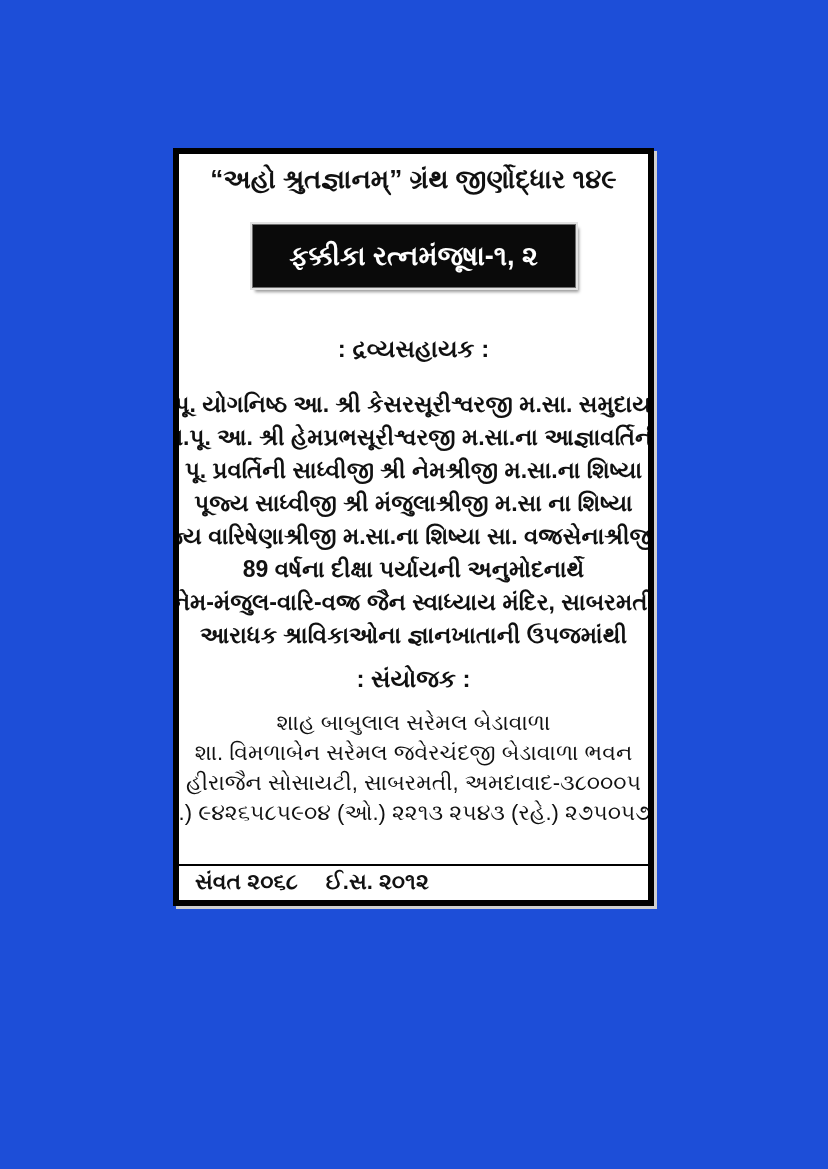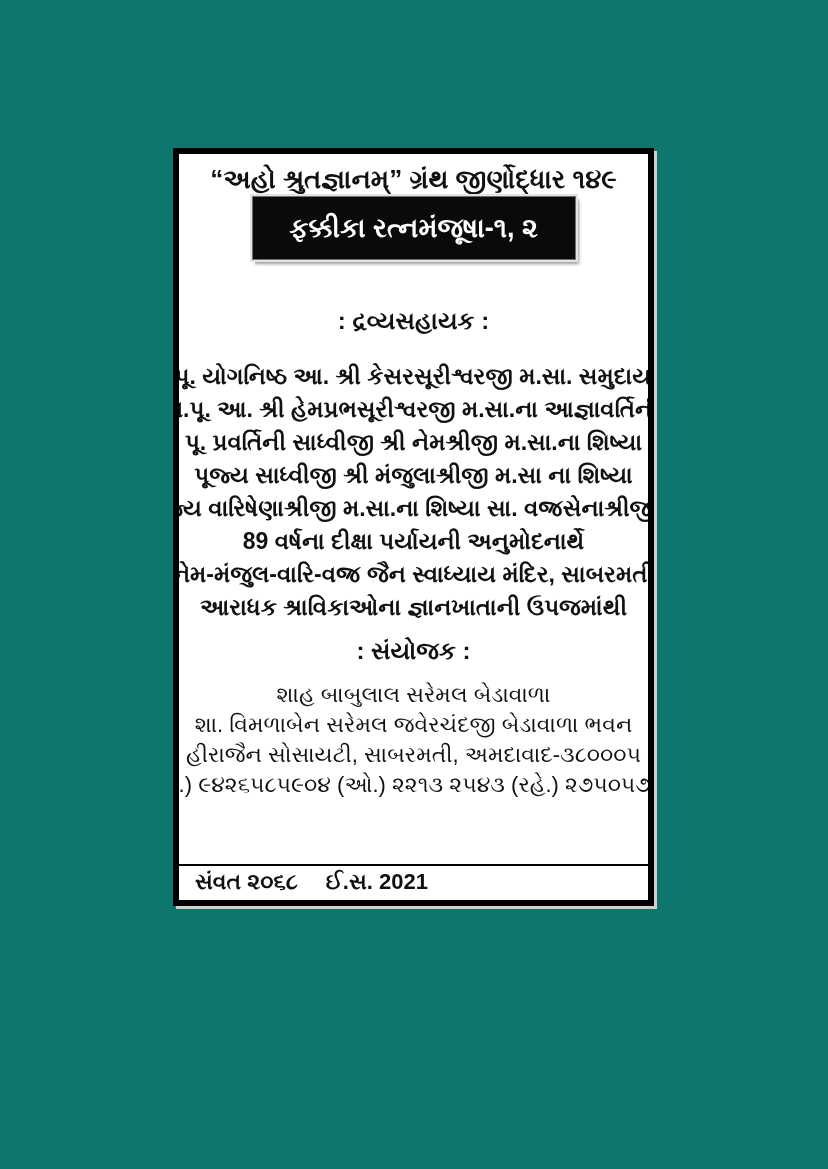--- a/index.html
+++ b/index.html
@@ -5,21 +5,21 @@
   html, body {
     margin: 0;
     padding: 0;
     background: #ffffff;
     font-family: "Liberation Sans", "DejaVu Sans", sans-serif;
   }
   .page {
     position: relative;
     width: 828px;
     height: 1169px;
-    background: #0f766e;
+    background: #1d4ed8;
     overflow: hidden;
   }
   .frame {
     position: absolute;
     left: 173px;
     top: 148px;
     width: 481px;
     height: 758px;
     border: 6px solid #000000;
     box-sizing: border-box;
@@ -33,20 +33,21 @@
   .header-title {
     margin-top: 8px;
     font-size: 26px;
     line-height: 34px;
     font-weight: 700;
     color: #111111;
     text-align: center;
     white-space: nowrap;
   }
   .book-title-box {
+    margin-top: 28px;
     width: 322px;
     height: 62px;
     background: #0a0a0a;
     border: 1px solid #6e6e6e;
     box-shadow: 0 0 0 2px #e3e3e3, 3px 4px 3px #9a9a9a;
     display: flex;
     align-items: center;
     justify-content: center;
   }
   .book-title {
@@ -133,17 +134,17 @@
 
     <div class="organizer-lines">
       <div class="text-line">શાહ બાબુલાલ સરેમલ બેડાવાળા</div>
       <div class="text-line">શા. વિમળાબેન સરેમલ જવેરચંદજી બેડાવાળા ભવન</div>
       <div class="text-line">હીરાજૈન સોસાયટી, સાબરમતી, અમદાવાદ-૩૮૦૦૦૫</div>
       <div class="text-line">(મો.) ૯૪૨૬૫૮૫૯૦૪ (ઓ.) ૨૨૧૩ ૨૫૪૩ (રહે.) ૨૭૫૦૫૭૨૦</div>
     </div>
 
     <div class="footer-row">
       <span>સંવત ૨૦૬૮</span>
-      <span>ઈ.સ. 2021</span>
+      <span>ઈ.સ. ૨૦૧૨</span>
     </div>
 
   </div>
 </div>
 
 </body></html>

